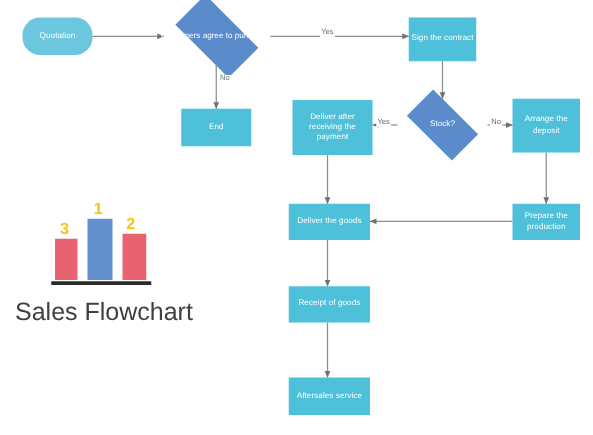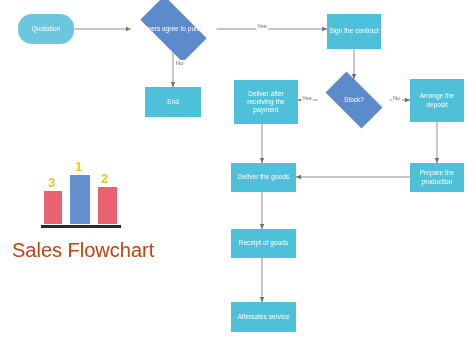--- a/index.html
+++ b/index.html
@@ -128,21 +128,21 @@
     left: 5px;
     bottom: 2px;
     width: 80px;
     height: 3px;
     background: #2b2b2b;
   }
   #logo-title {
     position: absolute;
     left: 12px;
     top: 238px;
-    color: #c2410c;
+    color: #404040;
     font-size: 20px;
     line-height: 24px;
     white-space: nowrap;
   }
 </style>
 </head>
 <body>
 
 <div id="canvas">
 

